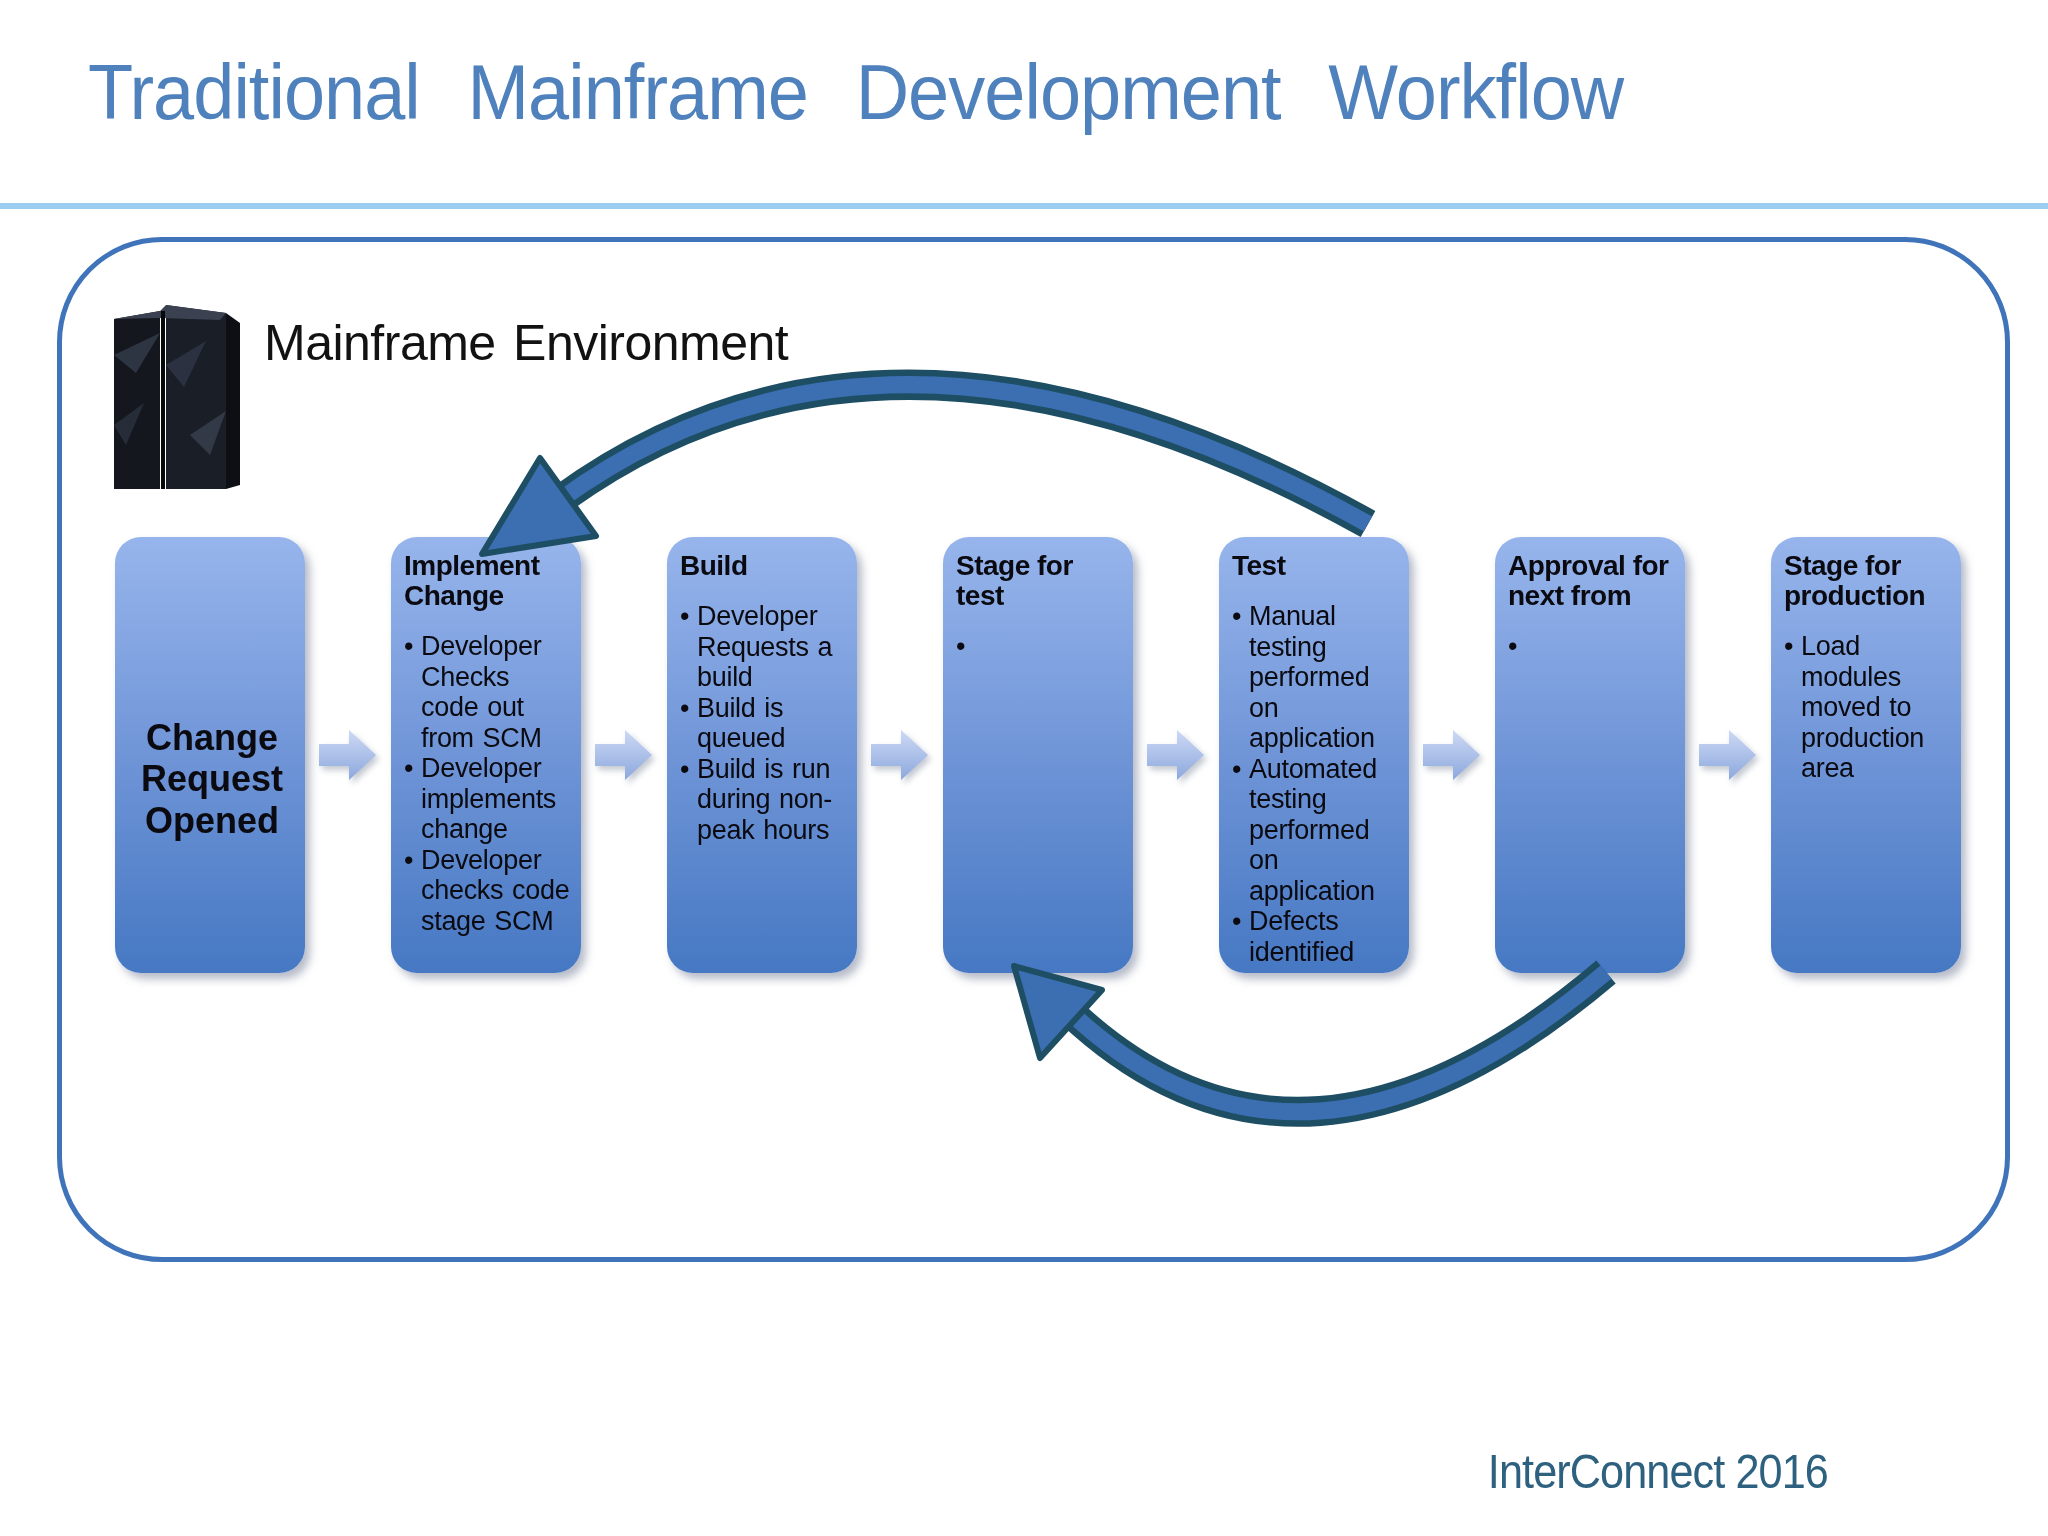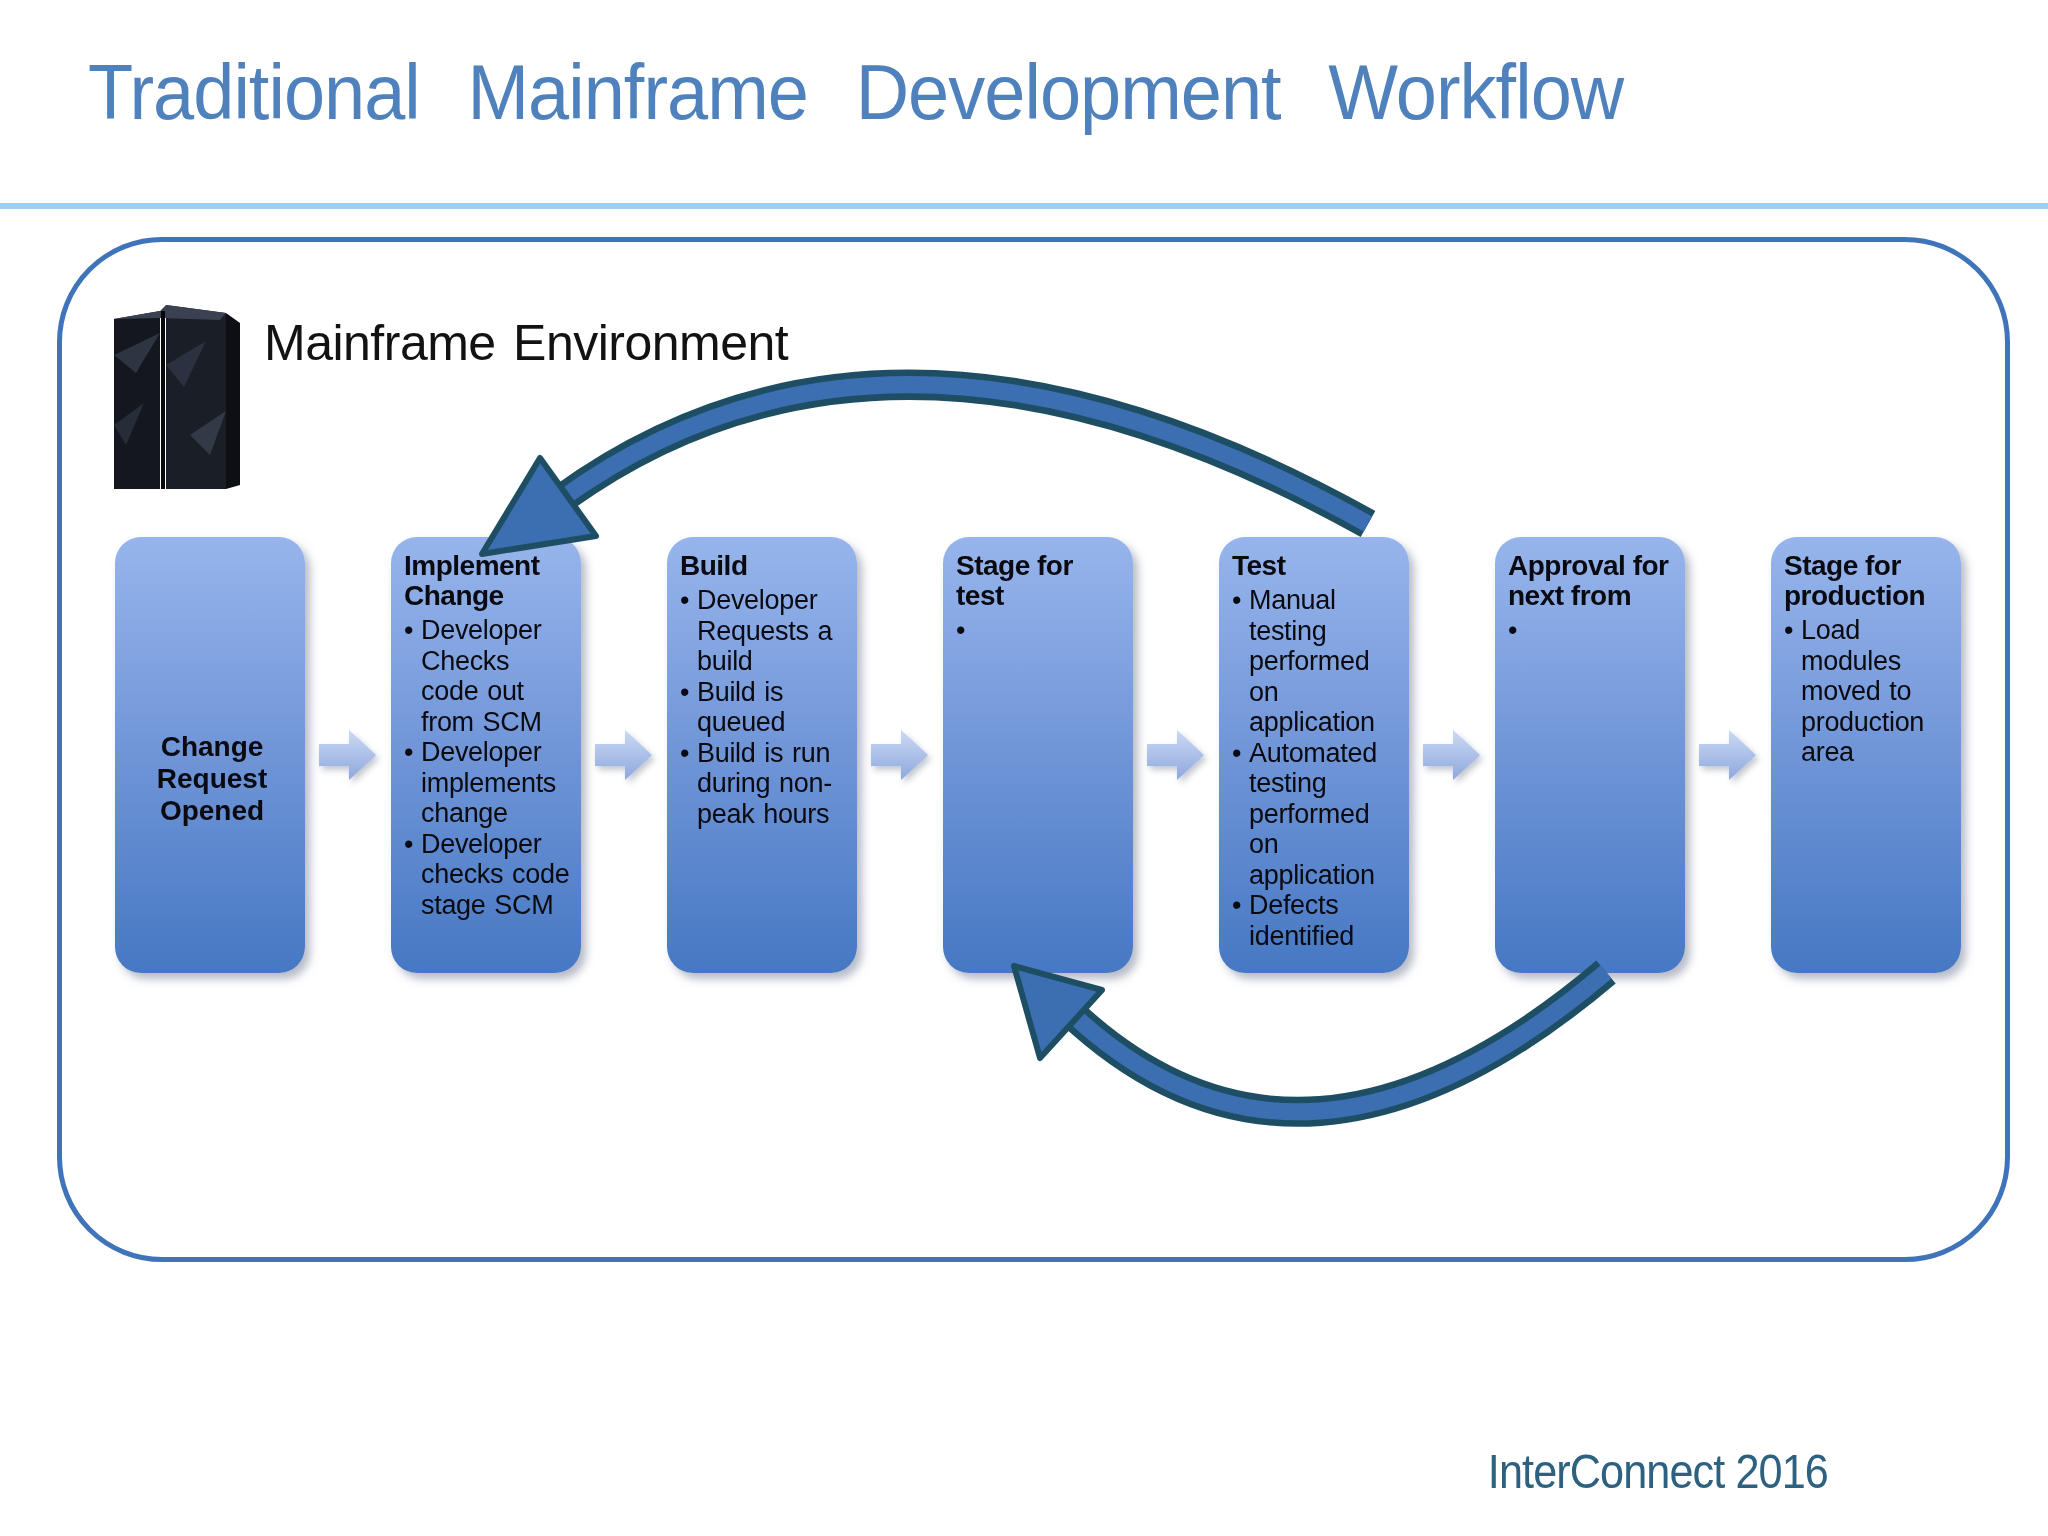--- a/index.html
+++ b/index.html
@@ -20,26 +20,26 @@
   .server{position:absolute;left:108px;top:293px;width:138px;height:196px;}
 
   .env-label{position:absolute;left:264px;top:314px;font-size:50px;color:#121212;
              letter-spacing:-.5px;word-spacing:.08em;}
 
   .boxes{position:absolute;left:115px;top:537px;display:flex;gap:86px;}
   .box{width:190px;height:436px;border-radius:26px;box-sizing:border-box;
        padding:14px 9px 12px 13px;color:#0a0a10;
        background:linear-gradient(180deg,var(--box-top,#97b5ec) 0%,#7196d8 48%,var(--box-bottom,#4678c3) 100%);
        box-shadow:5px 6px 9px rgba(110,120,145,.5);}
-  .box h2{margin:0 0 4px 0;font-size:28px;line-height:1.08;letter-spacing:-.5px;font-weight:bold;}
+  .box h2{margin:0 0 20px 0;font-size:28px;line-height:1.08;letter-spacing:-.5px;font-weight:bold;}
   .bullet{display:flex;font-size:27px;line-height:1.13;letter-spacing:-.3px;word-spacing:.06em;}
   .bullet .dot{flex:none;width:17px;}
   .box.label-only{display:flex;flex-direction:column;justify-content:center;align-items:center;
                   text-align:center;padding-top:60px;}
-  .box.label-only .center-label{font-size:28px;font-weight:bold;line-height:1.15;}
+  .box.label-only .center-label{font-size:36px;font-weight:bold;line-height:1.15;}
 
   .flow-arrow{position:absolute;top:729px;width:58px;height:52px;
               filter:drop-shadow(3px 4px 3px rgba(120,130,150,.45));}
 
   .loops{position:absolute;left:0;top:0;width:2048px;height:1536px;pointer-events:none;}
 
   .footer{position:absolute;top:1444px;right:220px;font-size:48px;letter-spacing:-1px;
           color:var(--footer-blue,#2d617f);transform:scaleX(.9);transform-origin:right top;}
 </style>
 </head>

